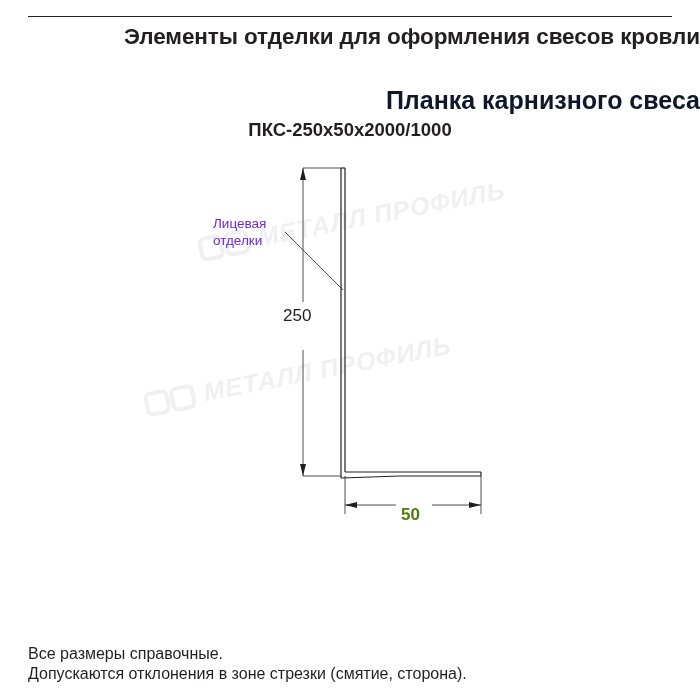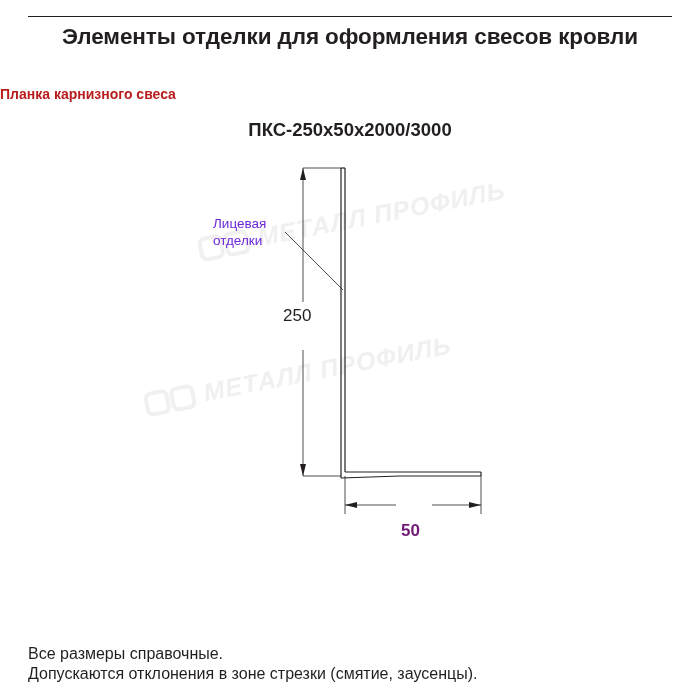--- a/index.html
+++ b/index.html
@@ -29,36 +29,36 @@
     width: 644px;
     height: 1px;
     background: #231f20;
   }
 
   .main-title {
     position: absolute;
     left: 0;
     top: 24px;
     width: 700px;
-    text-align: center;
+    text-align: right;
     font-size: 22.5px;
     font-weight: bold;
     letter-spacing: -0.1px;
     color: #231f20;
   }
 
   .subtitle {
     position: absolute;
     left: 0;
     top: 86px;
     width: 700px;
-    text-align: left;
-    font-size: 14px;
-    font-weight: bold;
-    color: #b91c1c;
+    text-align: right;
+    font-size: 25px;
+    font-weight: bold;
+    color: #0f172a;
   }
 
   .code {
     position: absolute;
     left: 0;
     top: 119px;
     width: 700px;
     text-align: center;
     font-size: 18.5px;
     font-weight: bold;
@@ -133,22 +133,21 @@
     font-weight: normal;
     color: #231f20;
   }
 
   .dim-horiz {
     position: absolute;
     left: 401px;
     top: 505px;
     font-size: 17px;
     font-weight: bold;
-    color: #701a75;
-    margin-top: 16px;
+    color: #4d7c0f;
   }
 
   
   .notes {
     position: absolute;
     left: 28px;
     bottom: 16px;
     font-size: 16px;
     line-height: 20px;
     color: #231f20;
@@ -159,21 +158,21 @@
 <body>
 
 <div class="page">
 
   <div class="top-rule"></div>
 
   <div class="main-title">Элементы отделки для оформления свесов кровли</div>
 
   <div class="subtitle">Планка карнизного свеса</div>
 
-  <div class="code">ПКС-250х50х2000/3000</div>
+  <div class="code">ПКС-250х50х2000/1000</div>
 
   <div class="watermark wm1">
     <span class="wm-logo"><span class="l"></span><span class="r"></span></span><span>МЕТАЛЛ ПРОФИЛЬ</span>
   </div>
   <div class="watermark wm2">
     <span class="wm-logo"><span class="l"></span><span class="r"></span></span><span>МЕТАЛЛ ПРОФИЛЬ</span>
   </div>
 
   <div class="drawing">
     <svg width="700" height="420" viewBox="0 0 700 420" xmlns="http://www.w3.org/2000/svg">
@@ -229,16 +228,16 @@
   <div class="label-face">
     <div>Лицевая</div>
     <div>отделки</div>
   </div>
 
   <div class="dim-vert">250</div>
   <div class="dim-horiz">50</div>
 
   <div class="notes">
     <div>Все размеры справочные.</div>
-    <div>Допускаются отклонения в зоне стрезки (смятие, заусенцы).</div>
+    <div>Допускаются отклонения в зоне стрезки (смятие, сторона).</div>
   </div>
 
 </div>
 
 </body></html>

